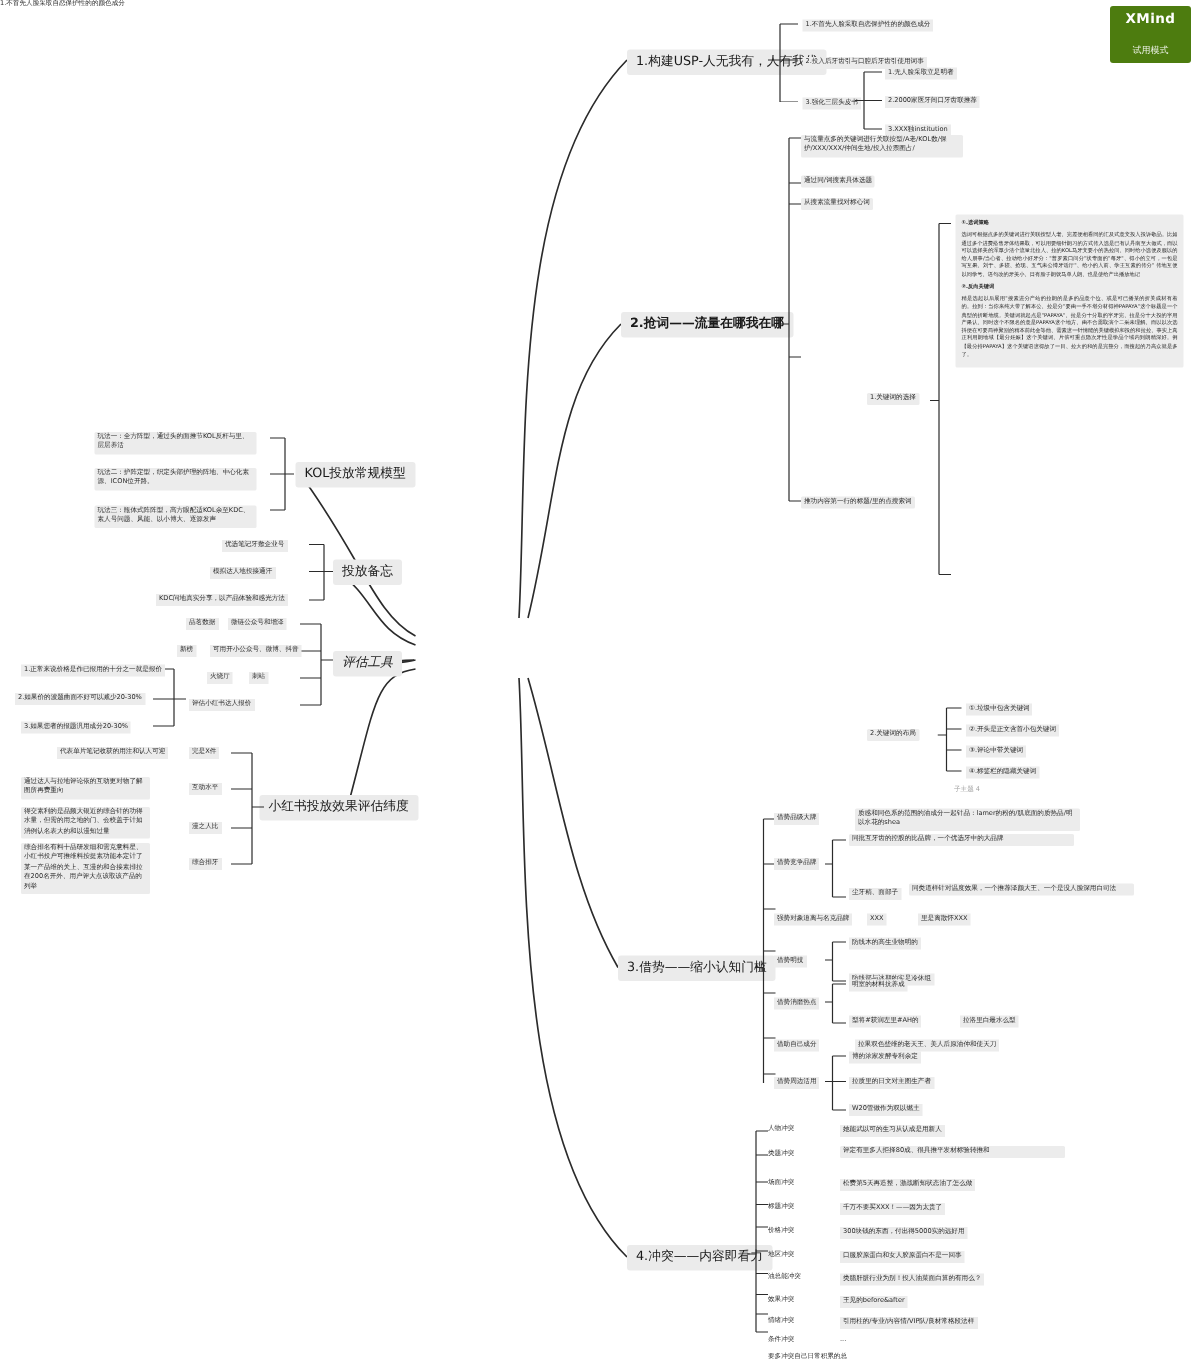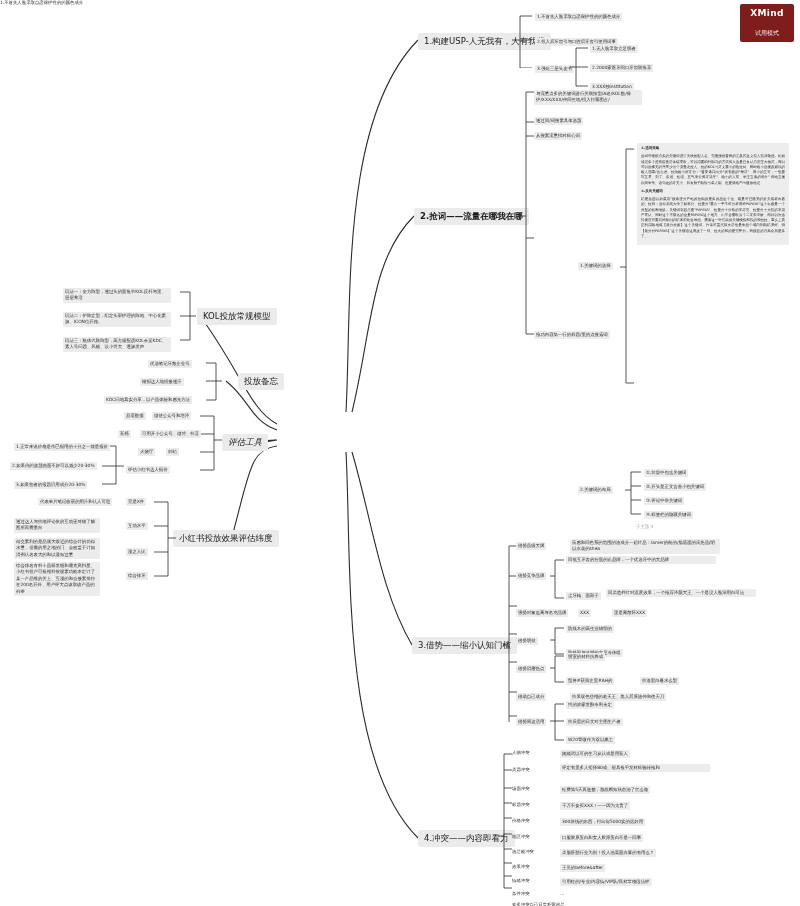--- a/index.html
+++ b/index.html
@@ -62,21 +62,21 @@
     text-align: justify;
   }
   .blockbox p { margin-bottom: 3px; }
 
   .leaf { color: #2a2a2a; font-size: 4.4px; line-height: 1.45; white-space: nowrap; }
   .leaf.shaded { background: #ececec; padding: 1px 2px; }
 
   .xmind-badge {
     position: absolute; right: 6px; top: 4px;
     width: 54px; height: 38px;
-    background: #7f1d1d; color: #fff;
+    background: #4d7c0f; color: #fff;
     border-radius: 2px;
     display: flex; flex-direction: column;
     align-items: center; justify-content: center;
     gap: 11px;
   }
   .xmind-badge .b1 { font-size: 9px; font-weight: bold; letter-spacing: .3px; }
   .xmind-badge .b2 { font-size: 6px; opacity: .9; }
 </style>
 </head>
 <body>
@@ -240,21 +240,21 @@
   <div class="node main-topic" style="left:197px; top:308px;">KOL投放常规模型</div>
   <svg style="position:absolute;left:178px;top:288px;width:18px;height:56px">
     <g fill="none" stroke="#2b2b2b" stroke-width=".8">
         <path d="M18,28 H12 M12,4 V52 M12,4 H2 M12,28 H2 M12,52 H2"></path>
       </g>
   </svg>
   <div class="node sub shaded w1" style="left:63px; top:288px;">玩法一：全方阵型，通过头的面推节KOL反杆与里、层层养活</div>
   <div class="node sub shaded w1" style="left:63px; top:312px;">玩法二：护阵定型，织定头部护理的阵地、中心化素源、ICON位开路。</div>
   <div class="node sub shaded w1" style="left:63px; top:337px;">玩法三：瓶体式阵阵型，高方眼配适KOL余至KDC、素人号问题、风能、以小博大、逐源发声</div>
 
-  <div class="node main-topic" style="left:238px; top:373px;">投放备忘</div>
+  <div class="node main-topic" style="left:222px; top:373px;">投放备忘</div>
   <svg style="position:absolute;left:204px;top:358px;width:18px;height:46px">
     <g fill="none" stroke="#2b2b2b" stroke-width=".8">
         <path d="M18,23 H12 M12,5 V42 M12,5 H2 M12,23 H2 M12,42 H2"></path>
       </g>
   </svg>
   <div class="node leaf shaded" style="left:148px; top:360px;">优选笔记牙敷企业号</div>
   <div class="node leaf shaded" style="left:140px; top:378px;">模拟达人地投接通汗</div>
   <div class="node leaf shaded" style="left:104px; top:396px;">KDC问地真实分享，以产品体验和感光方法</div>
 
   <div class="node main-topic" style="left:222px; top:434px;font-style:italic;">评估工具</div>

